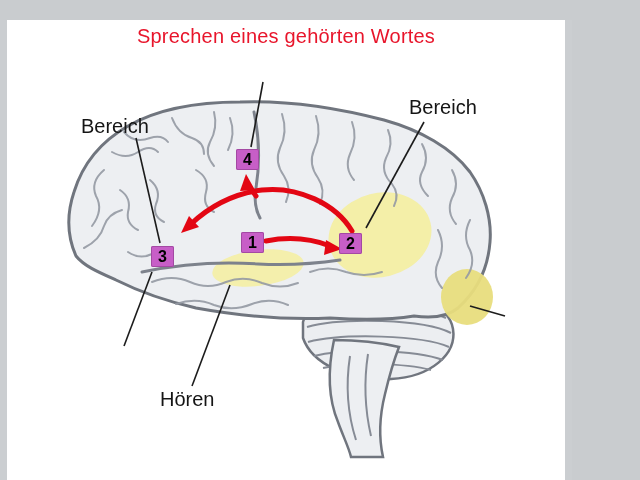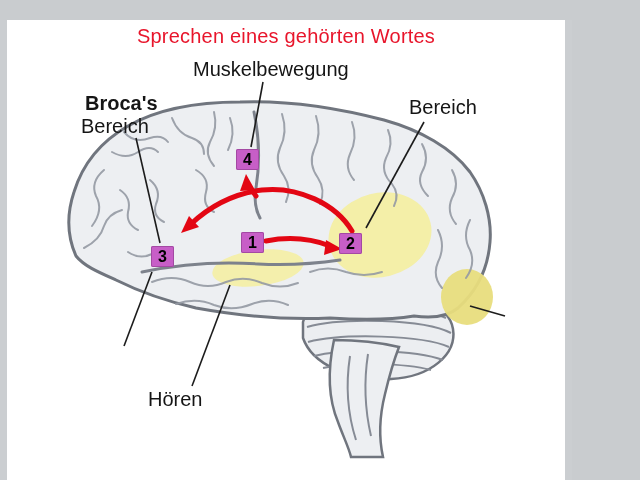--- a/index.html
+++ b/index.html
@@ -17,21 +17,21 @@
     color:#e8152b;font-size:20px;letter-spacing:0.2px;
   }
   .lbl{position:absolute;color:#151515;font-size:20px;white-space:nowrap;}
   .lbl-muskel{left:193px;top:38px;}
   .lbl-wernicke{left:390px;top:48px;font-weight:bold;}
   .lbl-wernicke-bereich{left:409px;top:76px;}
   .lbl-broca{left:85px;top:72px;font-weight:bold;}
   .lbl-broca-bereich{left:81px;top:95px;}
   .lbl-sehen{left:508px;top:285px;}
   .lbl-sprache{left:80px;top:329px;}
-  .lbl-hoeren{left:148px;top:368px;}
+  .lbl-hoeren{left:160px;top:368px;}
   .marker{
     position:absolute;width:23px;height:21px;background:#c75ec7;
     color:#000;font-weight:bold;font-size:16px;line-height:21px;
     text-align:center;border-radius:2px;box-shadow:inset 0 0 0 1px #a349a3;
   }
   .m1{left:241px;top:212px;}
   .m2{left:339px;top:213px;}
   .m3{left:151px;top:226px;}
   .m4{left:236px;top:129px;}
 </style>
@@ -119,23 +119,21 @@
       <path d="M256,176 C252,171 250,168 248,164"></path>
     </g>
     <g fill="#e30613" stroke="none">
       <polygon points="342,229 324,235 326,220"></polygon>
       <polygon points="181,213 189,196 199,207"></polygon>
       <polygon points="246,154 255,170 240,171"></polygon>
     </g>
   </svg>
 
   <div class="title">Sprechen eines gehörten Wortes</div>
-  <div class="lbl lbl-muskel">Muskelbewegung</div>
   <div class="lbl lbl-wernicke-bereich">Bereich</div>
-  <div class="lbl lbl-broca">Broca's</div>
   <div class="lbl lbl-broca-bereich">Bereich</div>
   <div class="lbl lbl-hoeren">Hören</div>
 
   <div class="marker m1">1</div>
   <div class="marker m2">2</div>
   <div class="marker m3">3</div>
   <div class="marker m4">4</div>
 
   <div class="edge edge-left"></div>
   <div class="edge edge-right"></div>

